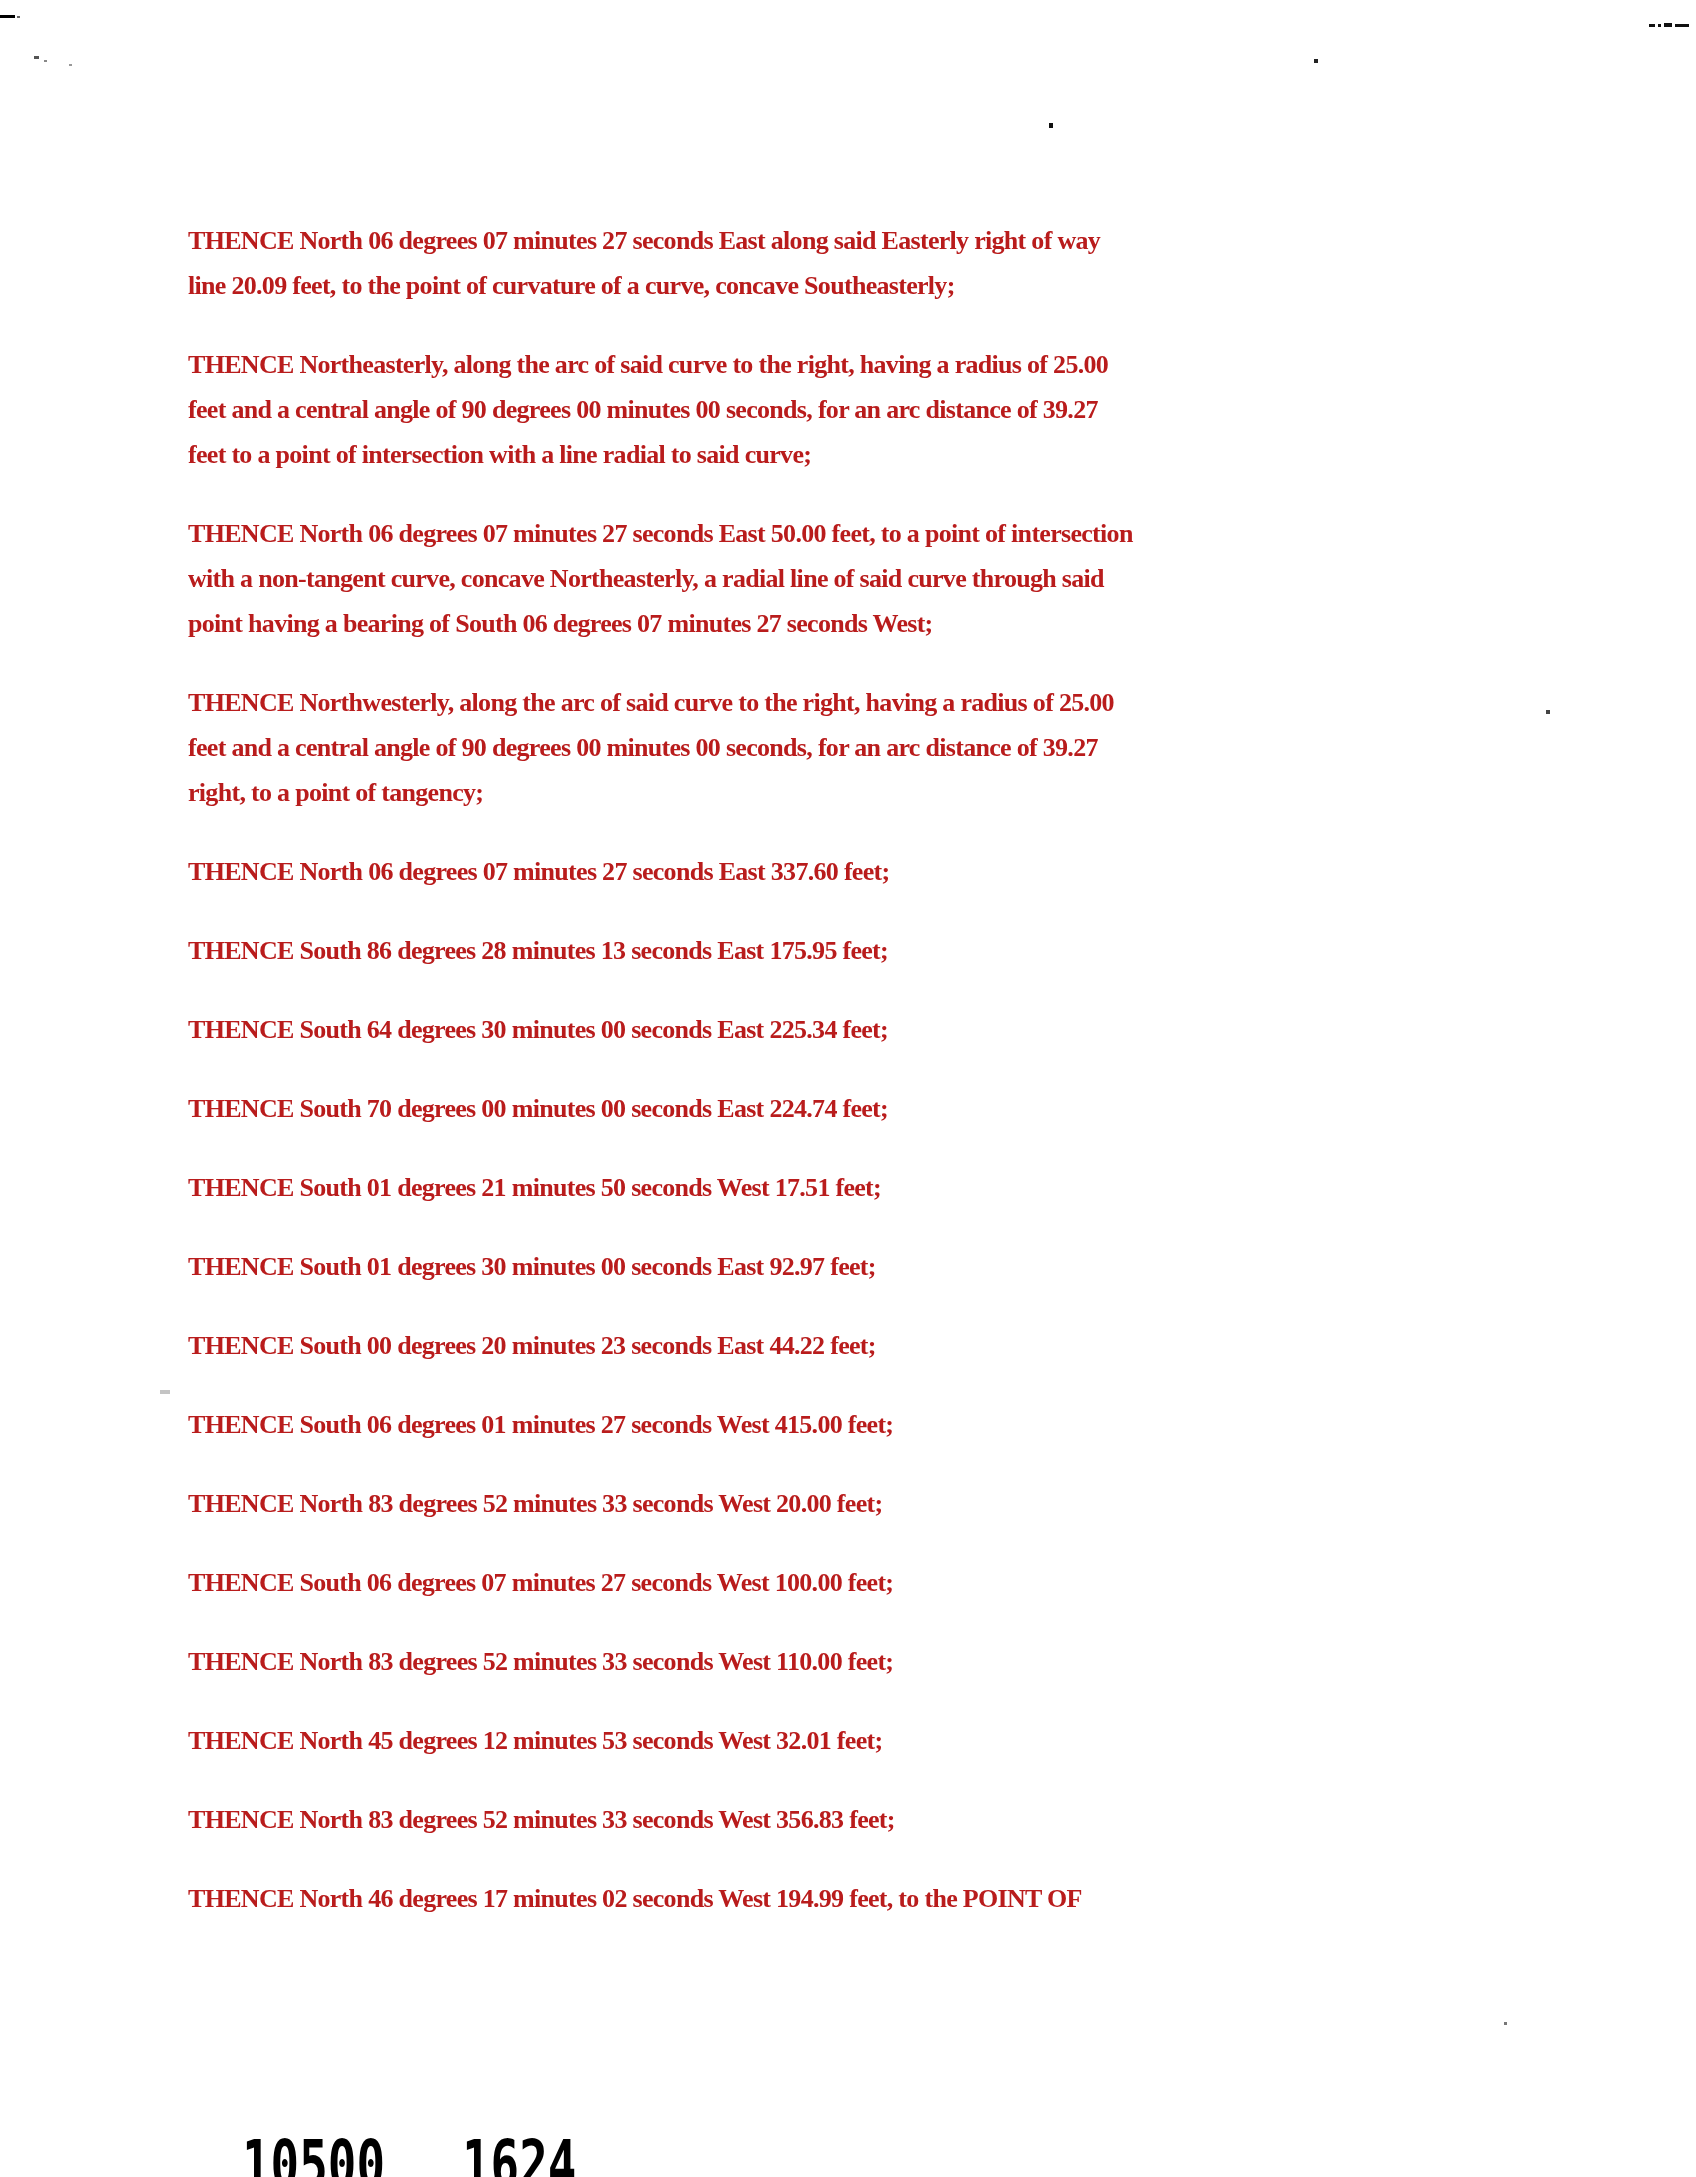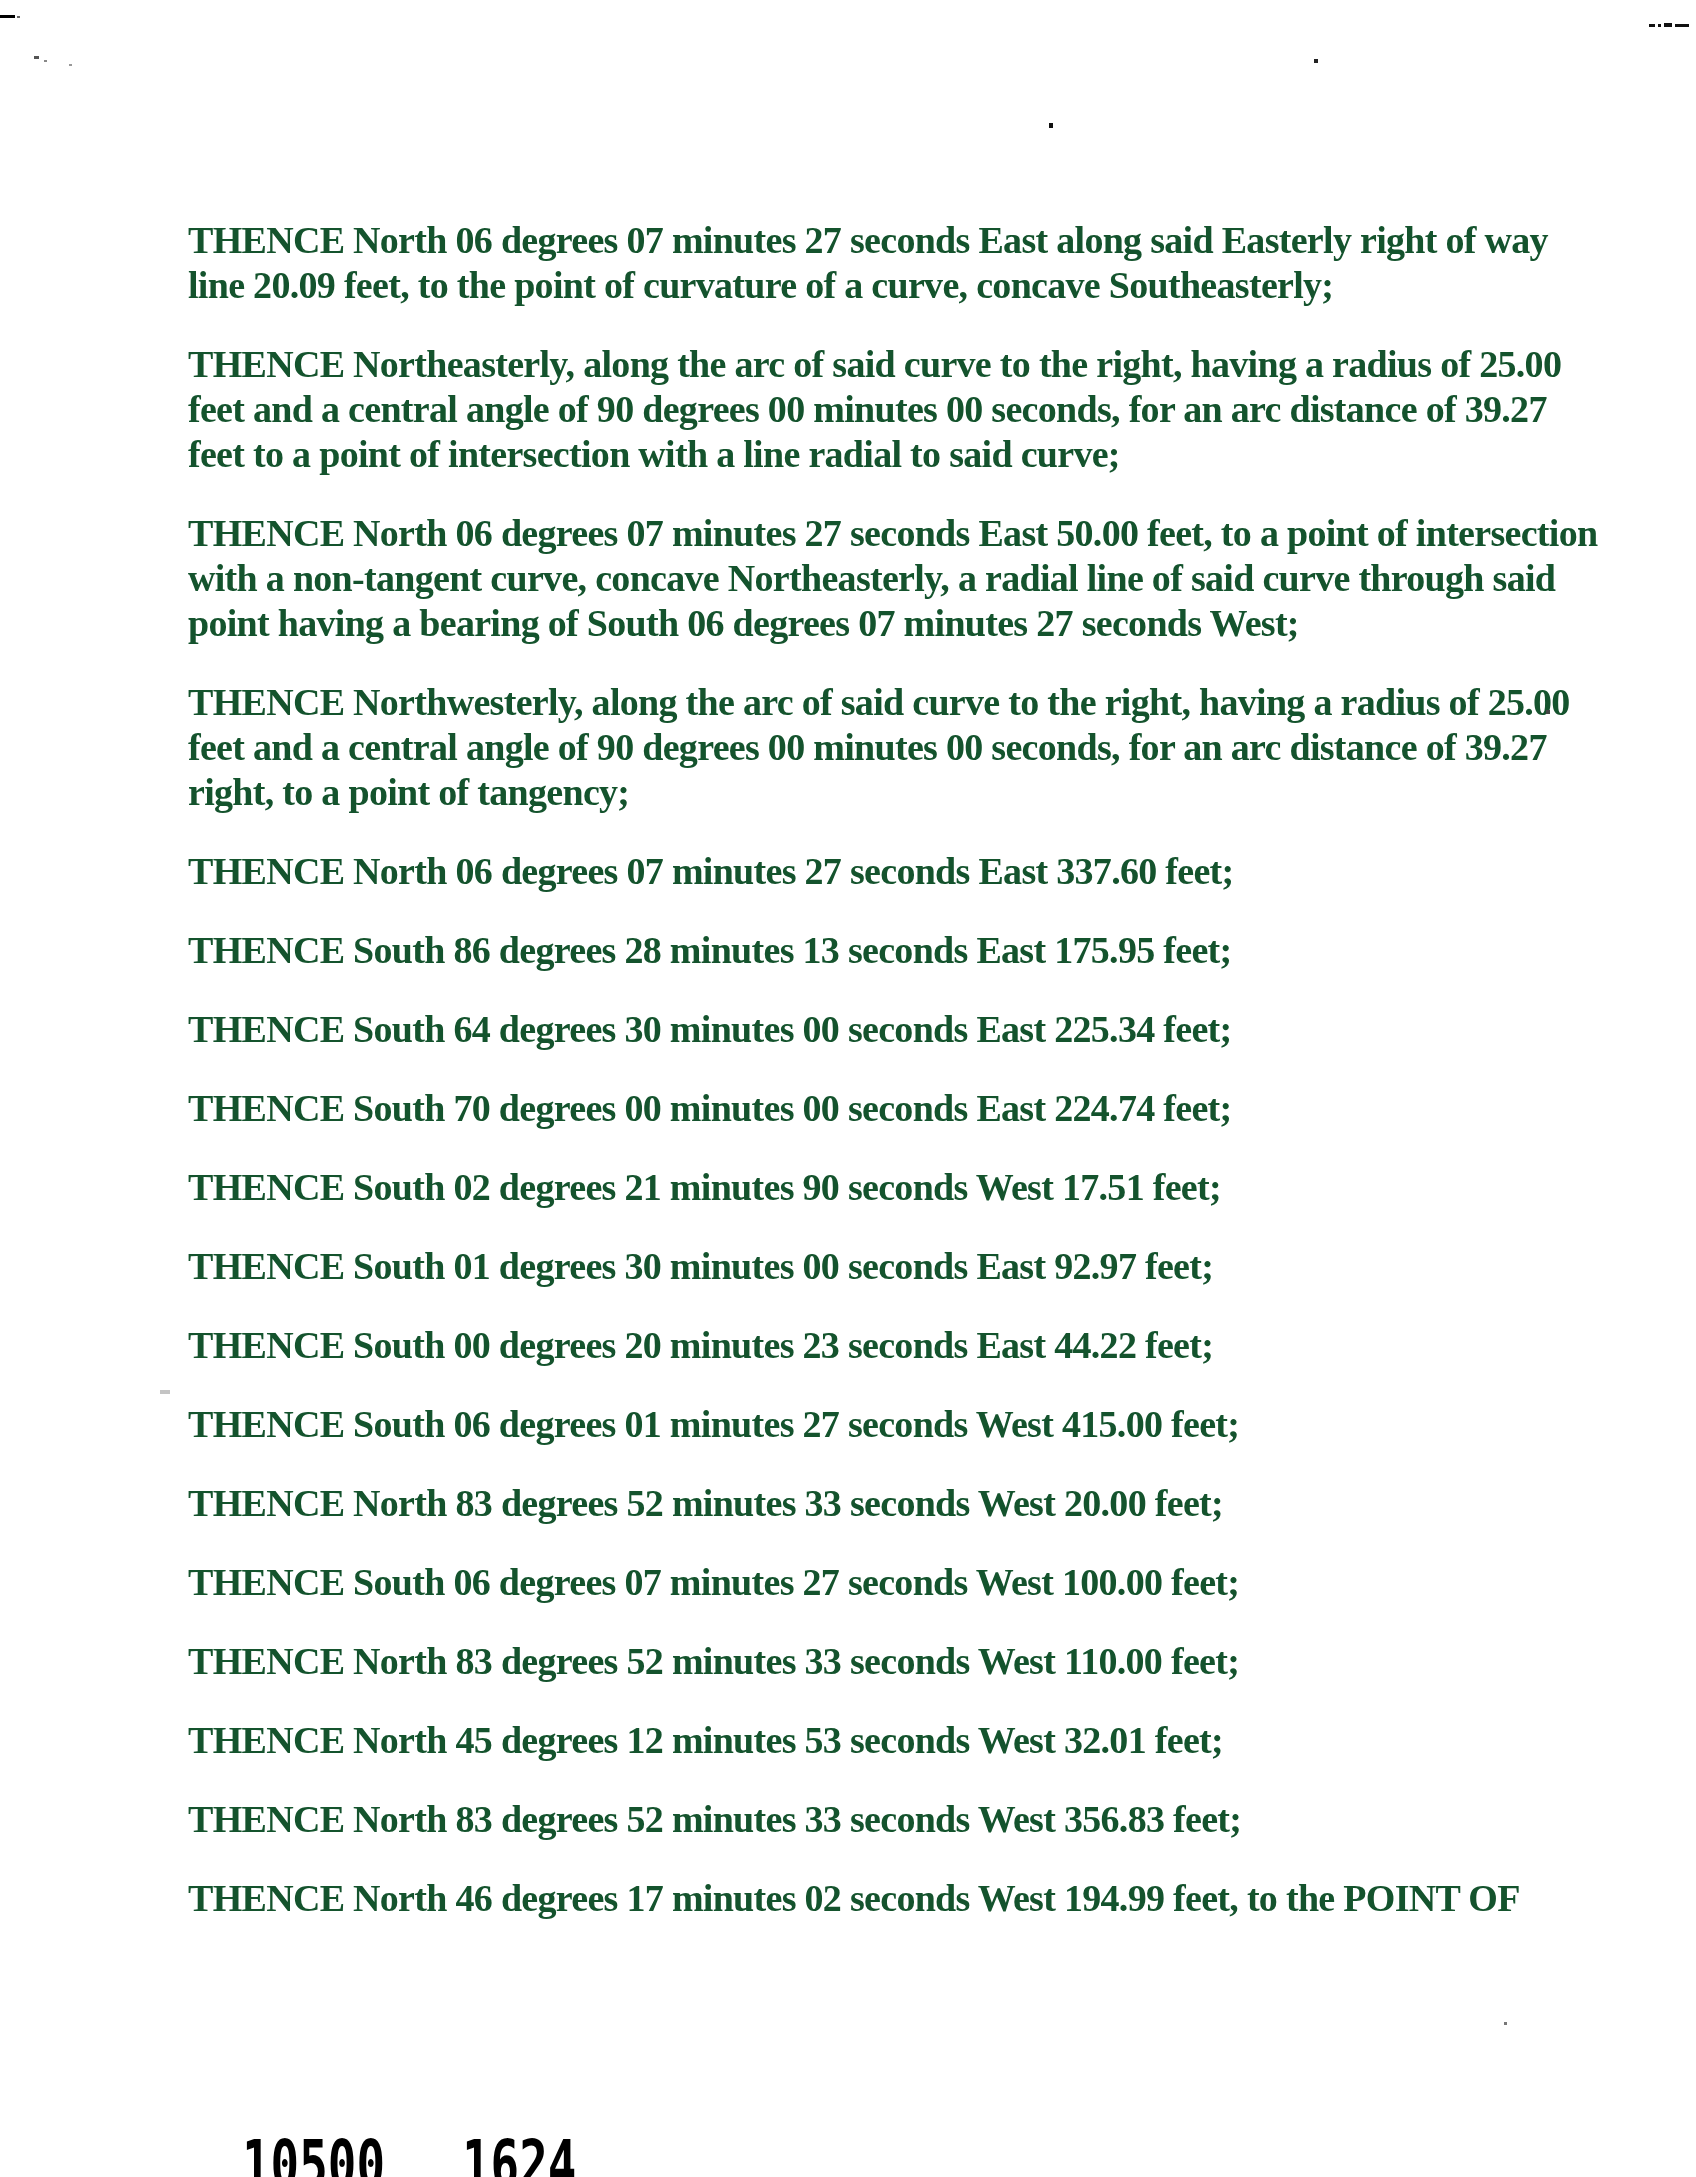--- a/index.html
+++ b/index.html
@@ -8,23 +8,23 @@
     background: #ffffff;
     overflow: hidden;
     position: relative;
     font-family: "Liberation Serif", serif;
   }
   .page { position: absolute; inset: 0; }
   .doc {
     position: absolute;
     left: 188px; top: 218px;
     width: 1460px;
-    color: #14532d;
+    color: #b91c1c;
     font-weight: bold;
-    font-size: 38px;
+    font-size: 26px;
     line-height: 45px;
     letter-spacing: -0.7px;
   }
   .para { margin: 0 0 34px 0; }
   .line { white-space: nowrap; }
   .stamp-num {
     position: absolute;
     top: 2126px;
     font-family: "DejaVu Sans Mono", monospace;
     font-size: 66px;
@@ -70,21 +70,21 @@
       <div class="para">
         <div class="line">THENCE South 86 degrees 28 minutes 13 seconds East 175.95 feet;</div>
       </div>
       <div class="para">
         <div class="line">THENCE South 64 degrees 30 minutes 00 seconds East 225.34 feet;</div>
       </div>
       <div class="para">
         <div class="line">THENCE South 70 degrees 00 minutes 00 seconds East 224.74 feet;</div>
       </div>
       <div class="para">
-        <div class="line">THENCE South 02 degrees 21 minutes 90 seconds West 17.51 feet;</div>
+        <div class="line">THENCE South 01 degrees 21 minutes 50 seconds West 17.51 feet;</div>
       </div>
       <div class="para">
         <div class="line">THENCE South 01 degrees 30 minutes 00 seconds East 92.97 feet;</div>
       </div>
       <div class="para">
         <div class="line">THENCE South 00 degrees 20 minutes 23 seconds East 44.22 feet;</div>
       </div>
       <div class="para">
         <div class="line">THENCE South 06 degrees 01 minutes 27 seconds West 415.00 feet;</div>
       </div>

